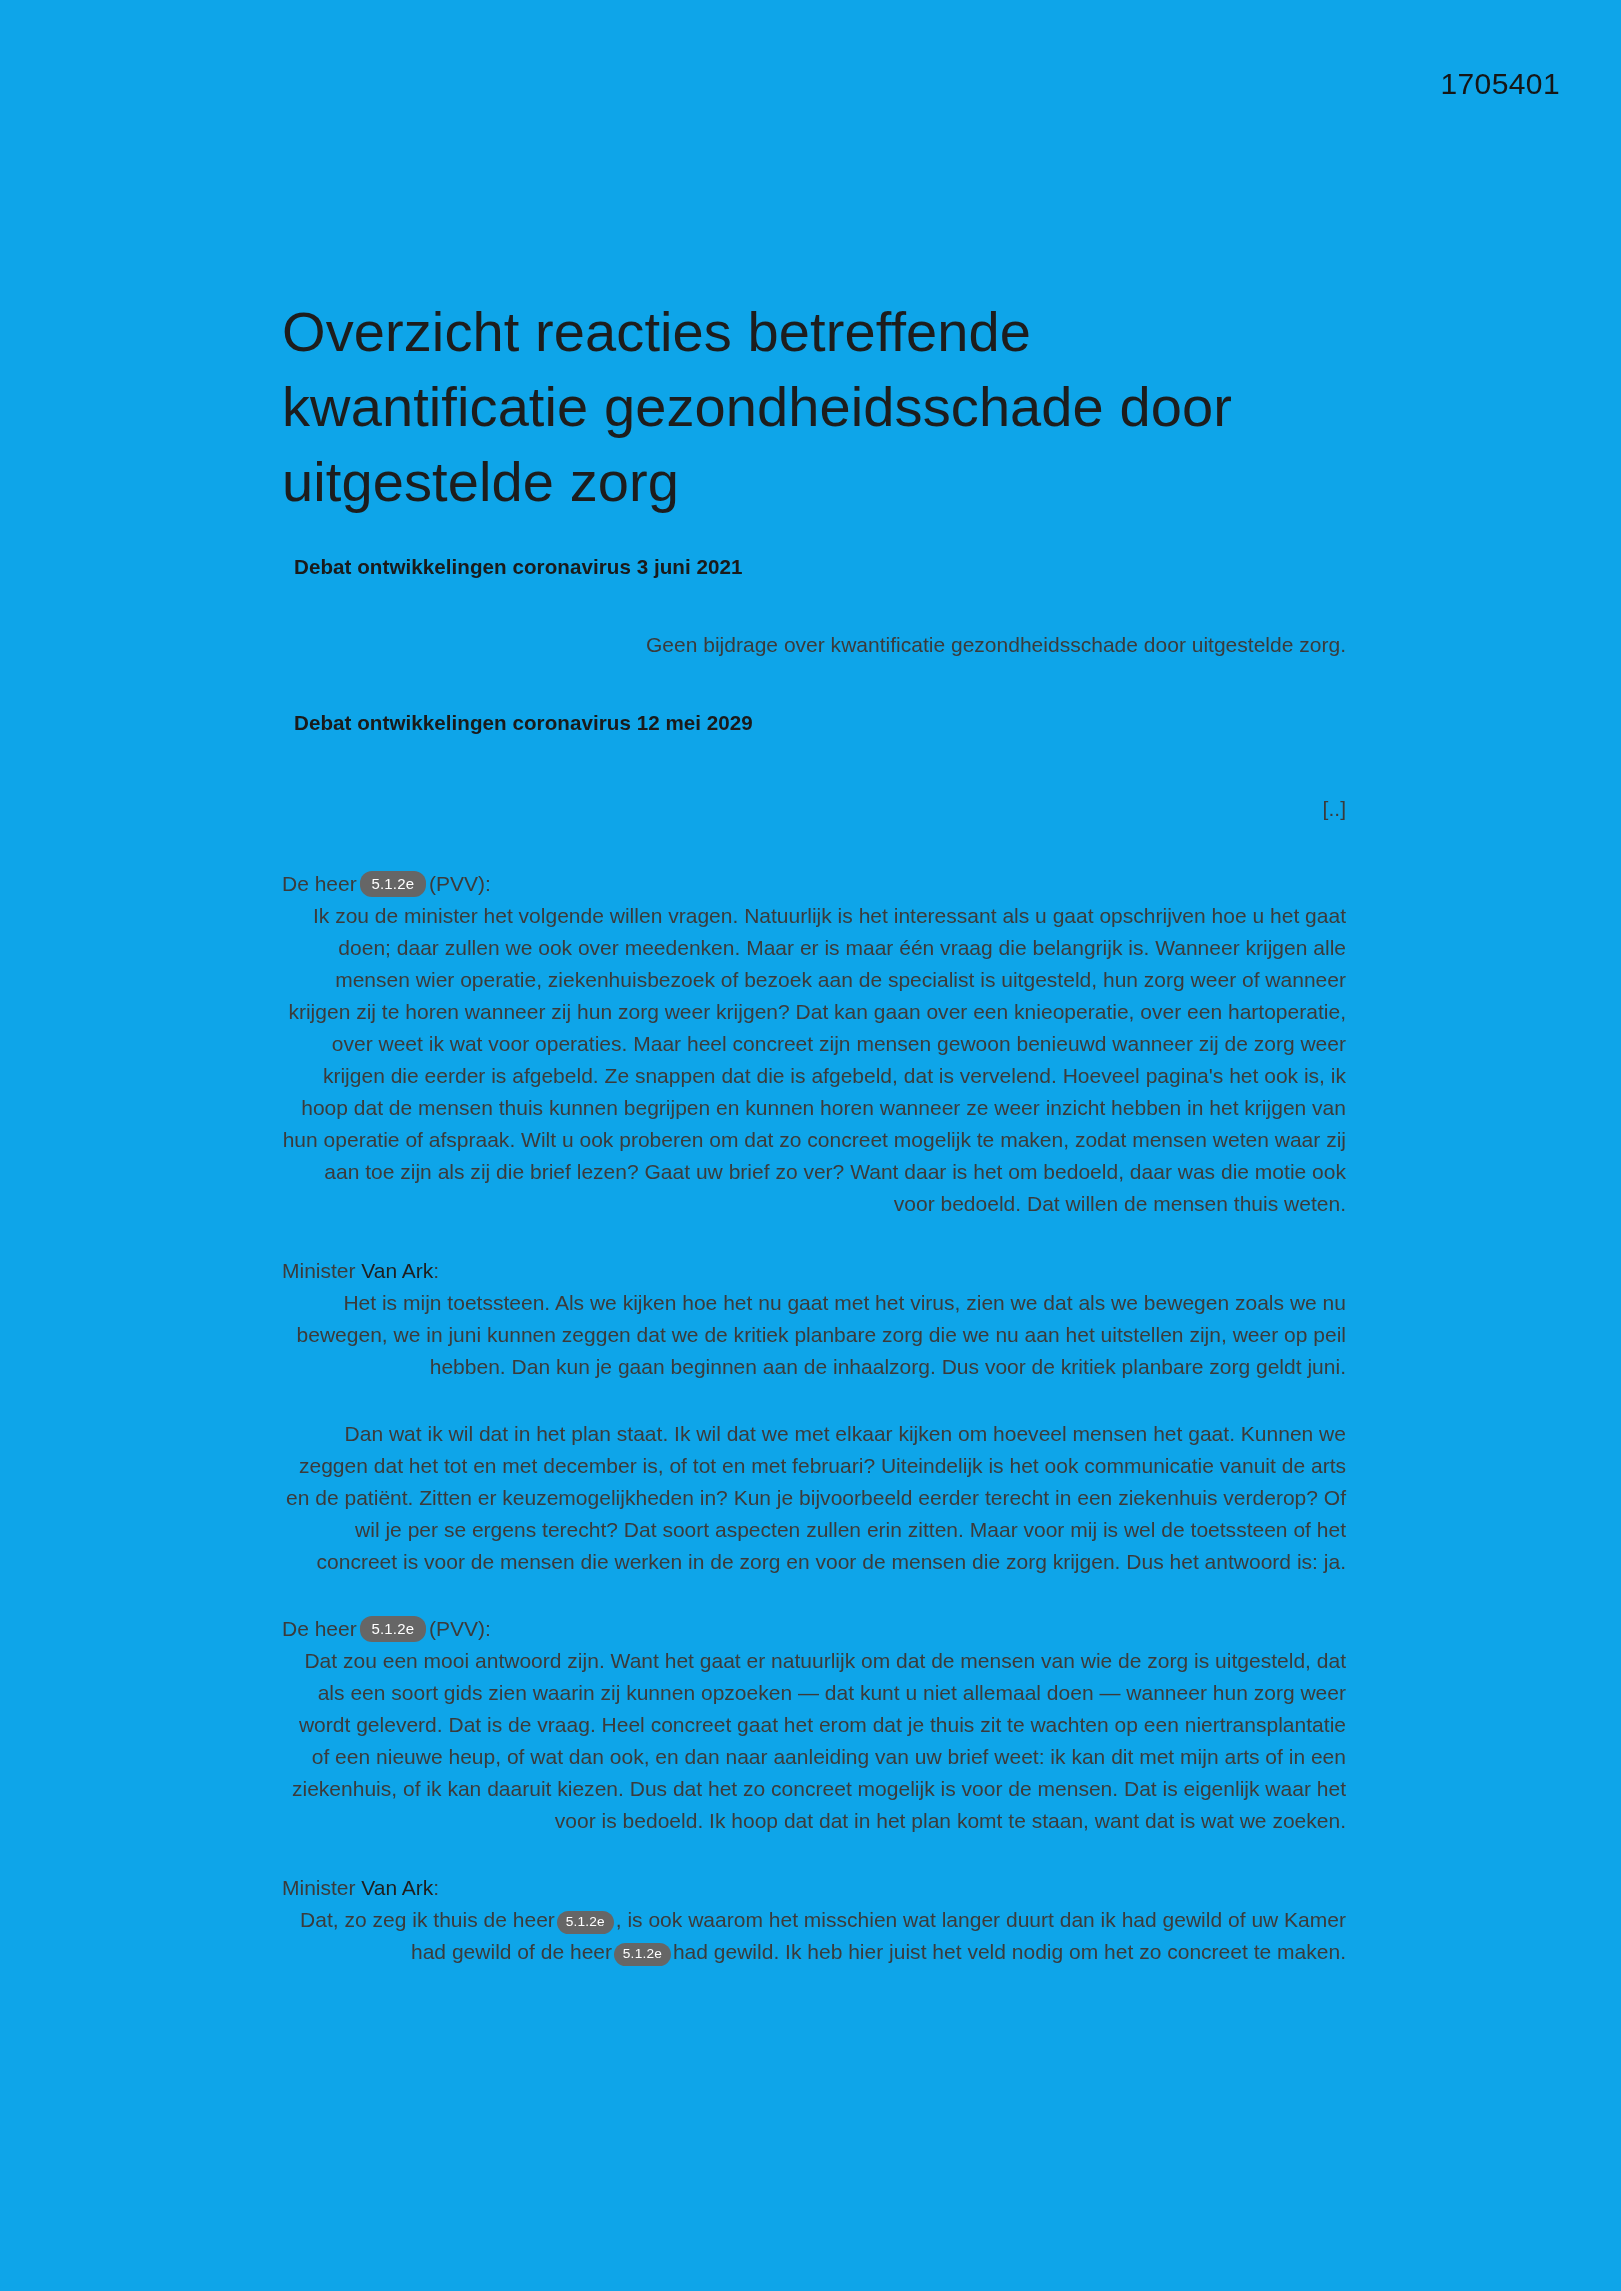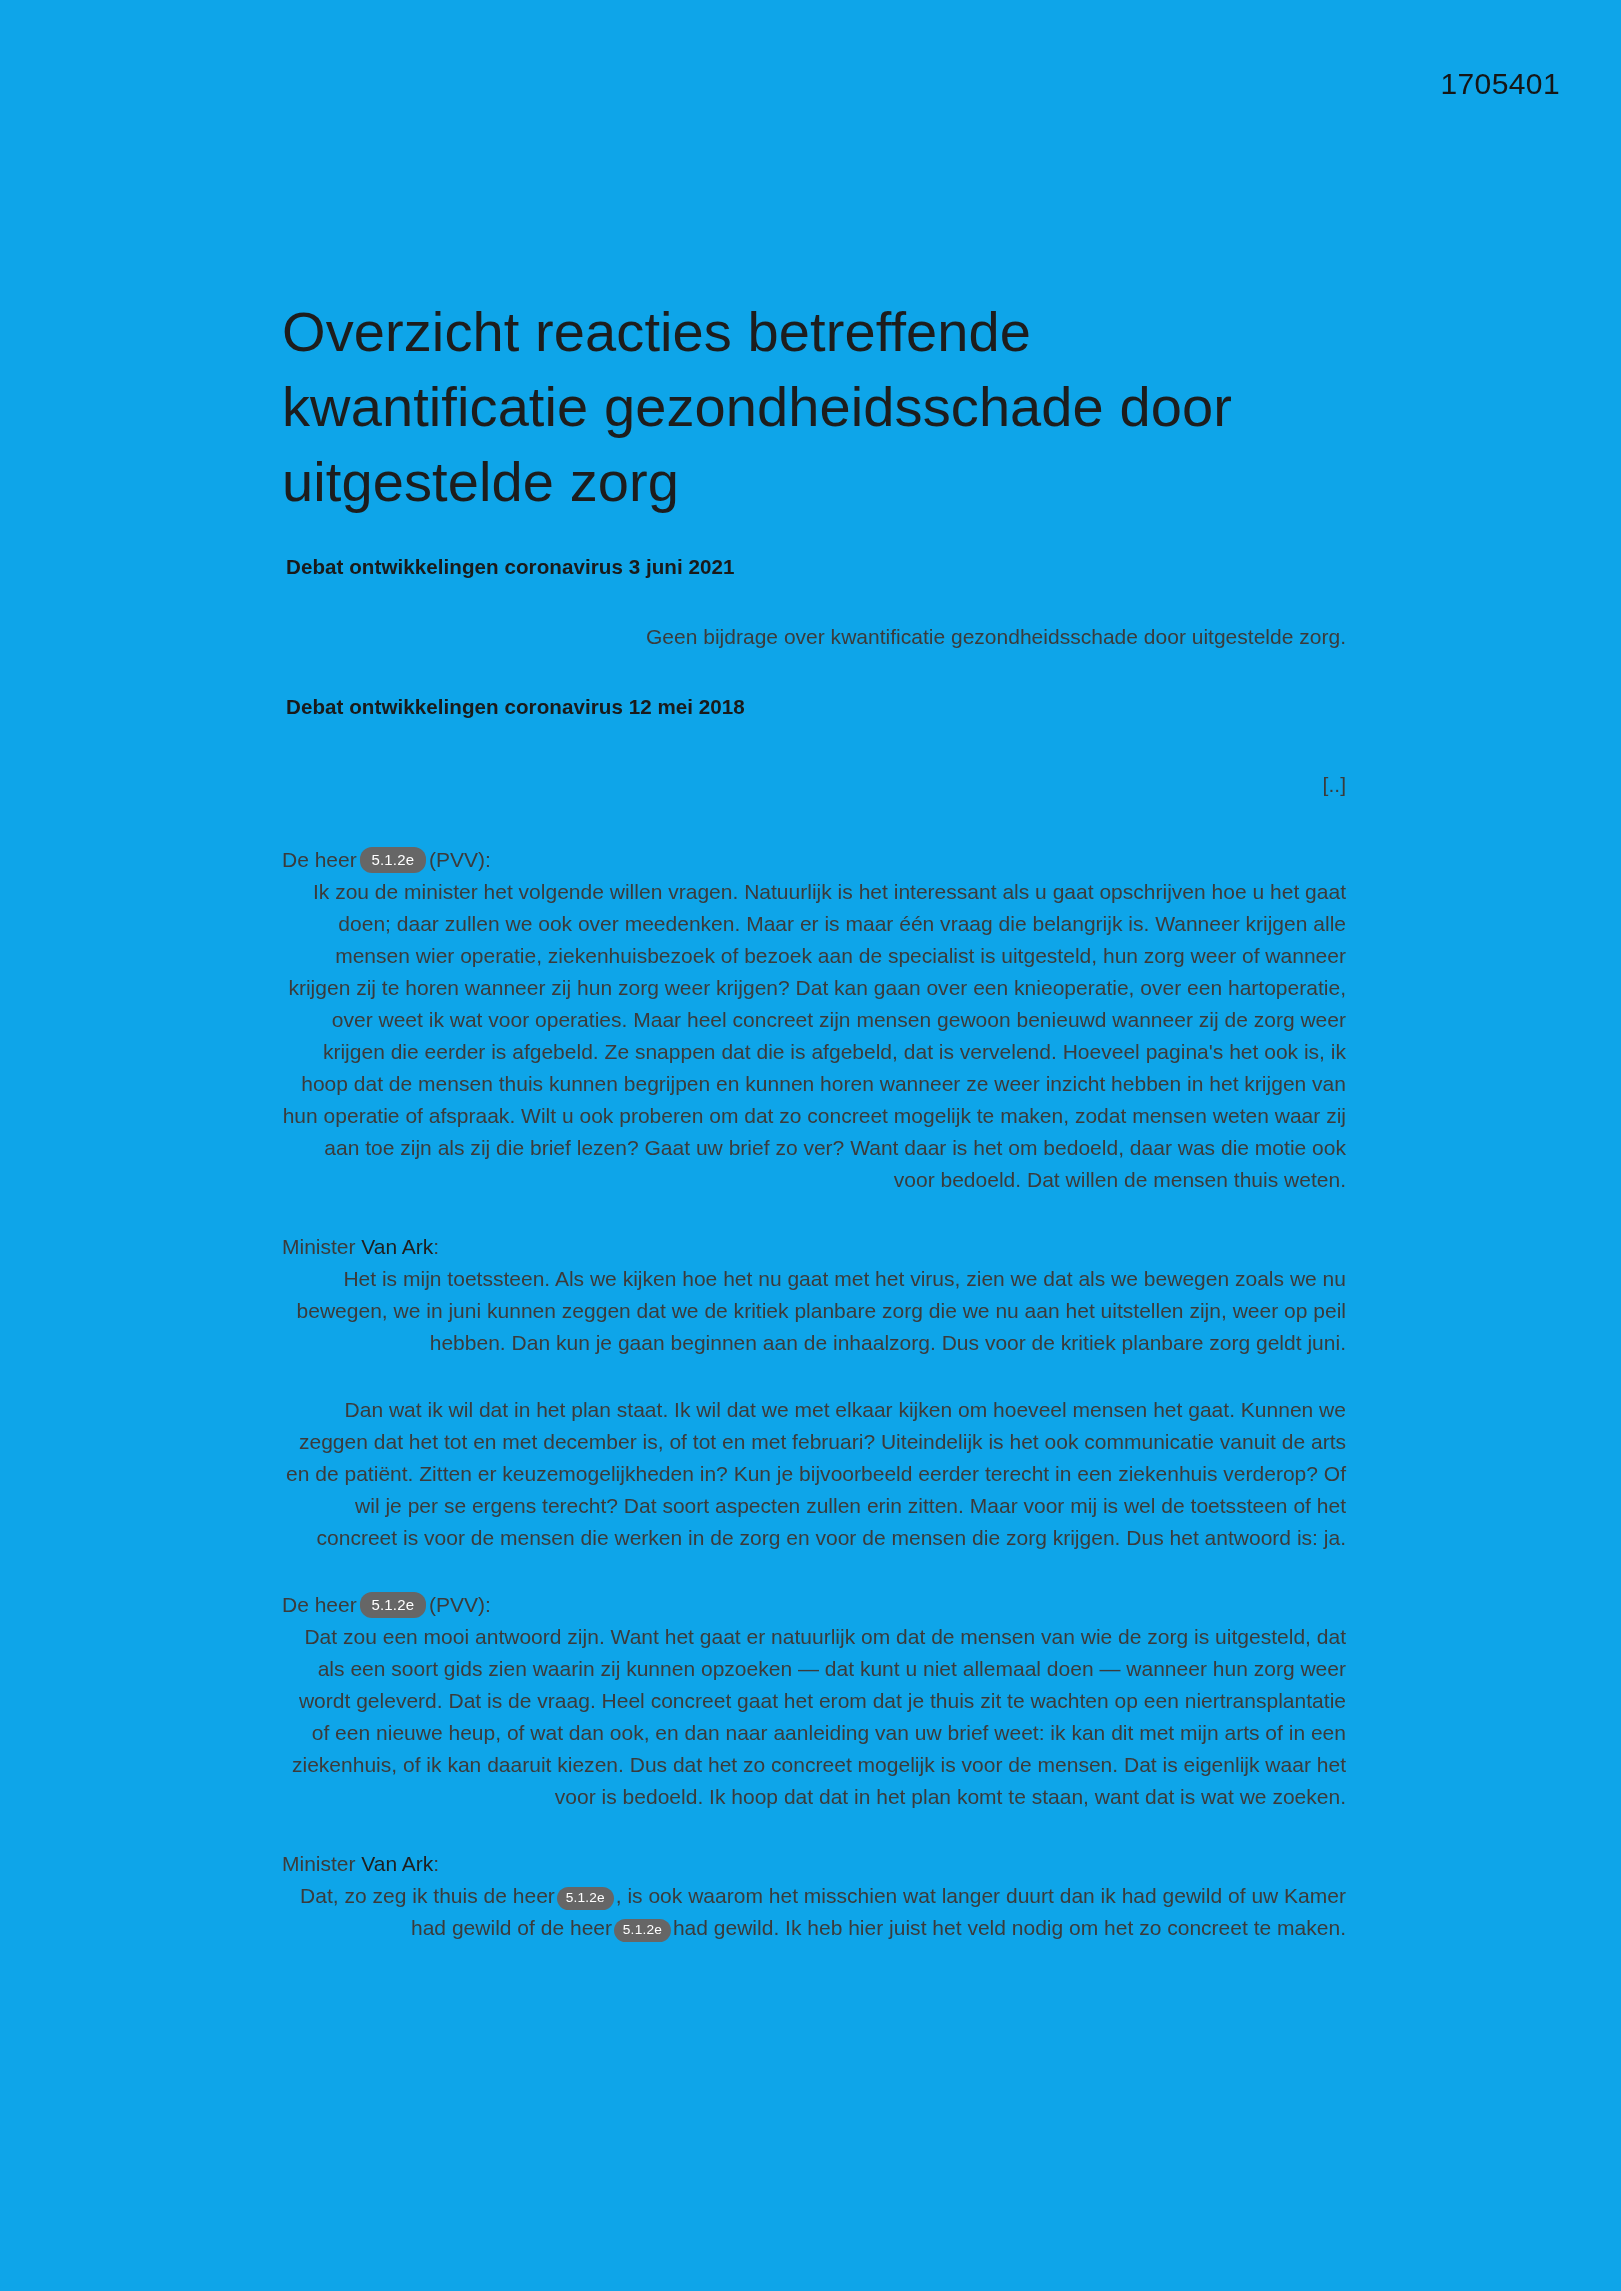--- a/index.html
+++ b/index.html
@@ -52,21 +52,21 @@
     max-width: 980px;
   }
 
   
   .section-heading {
     font-family: "Liberation Sans", sans-serif;
     font-size: 20.6px;
     font-weight: bold;
     color: #1a1a1a;
     line-height: 1.45;
-    margin: 4px;
+    margin: 12px;
     letter-spacing: 0.05px;
   }
 
   
   .body-text {
     font-family: "Liberation Sans", sans-serif;
     font-size: 21px;
     font-weight: 400;
     color: #3b3b3b;
     line-height: 1.525;
@@ -128,21 +128,21 @@
     <h1 class="doc-title">Overzicht reacties betreffende kwantificatie gezondheidsschade door uitgestelde zorg</h1>
 
     <div class="section-heading">Debat ontwikkelingen coronavirus 3 juni 2021</div>
 
     <div class="spacer-md"></div>
 
     <div class="body-text">Geen bijdrage over kwantificatie gezondheidsschade door uitgestelde zorg.</div>
 
     <div class="spacer-md"></div>
 
-    <div class="section-heading">Debat ontwikkelingen coronavirus 12 mei 2018</div>
+    <div class="section-heading">Debat ontwikkelingen coronavirus 12 mei 2029</div>
 
     <div class="spacer-lg"></div>
 
     <div class="body-text">[..]</div>
 
     <div class="spacer-lg"></div>
 
     <div class="speaker-line">
       <span>De heer</span><span class="redaction">5.1.2e</span><span>(PVV):</span>
     </div>

